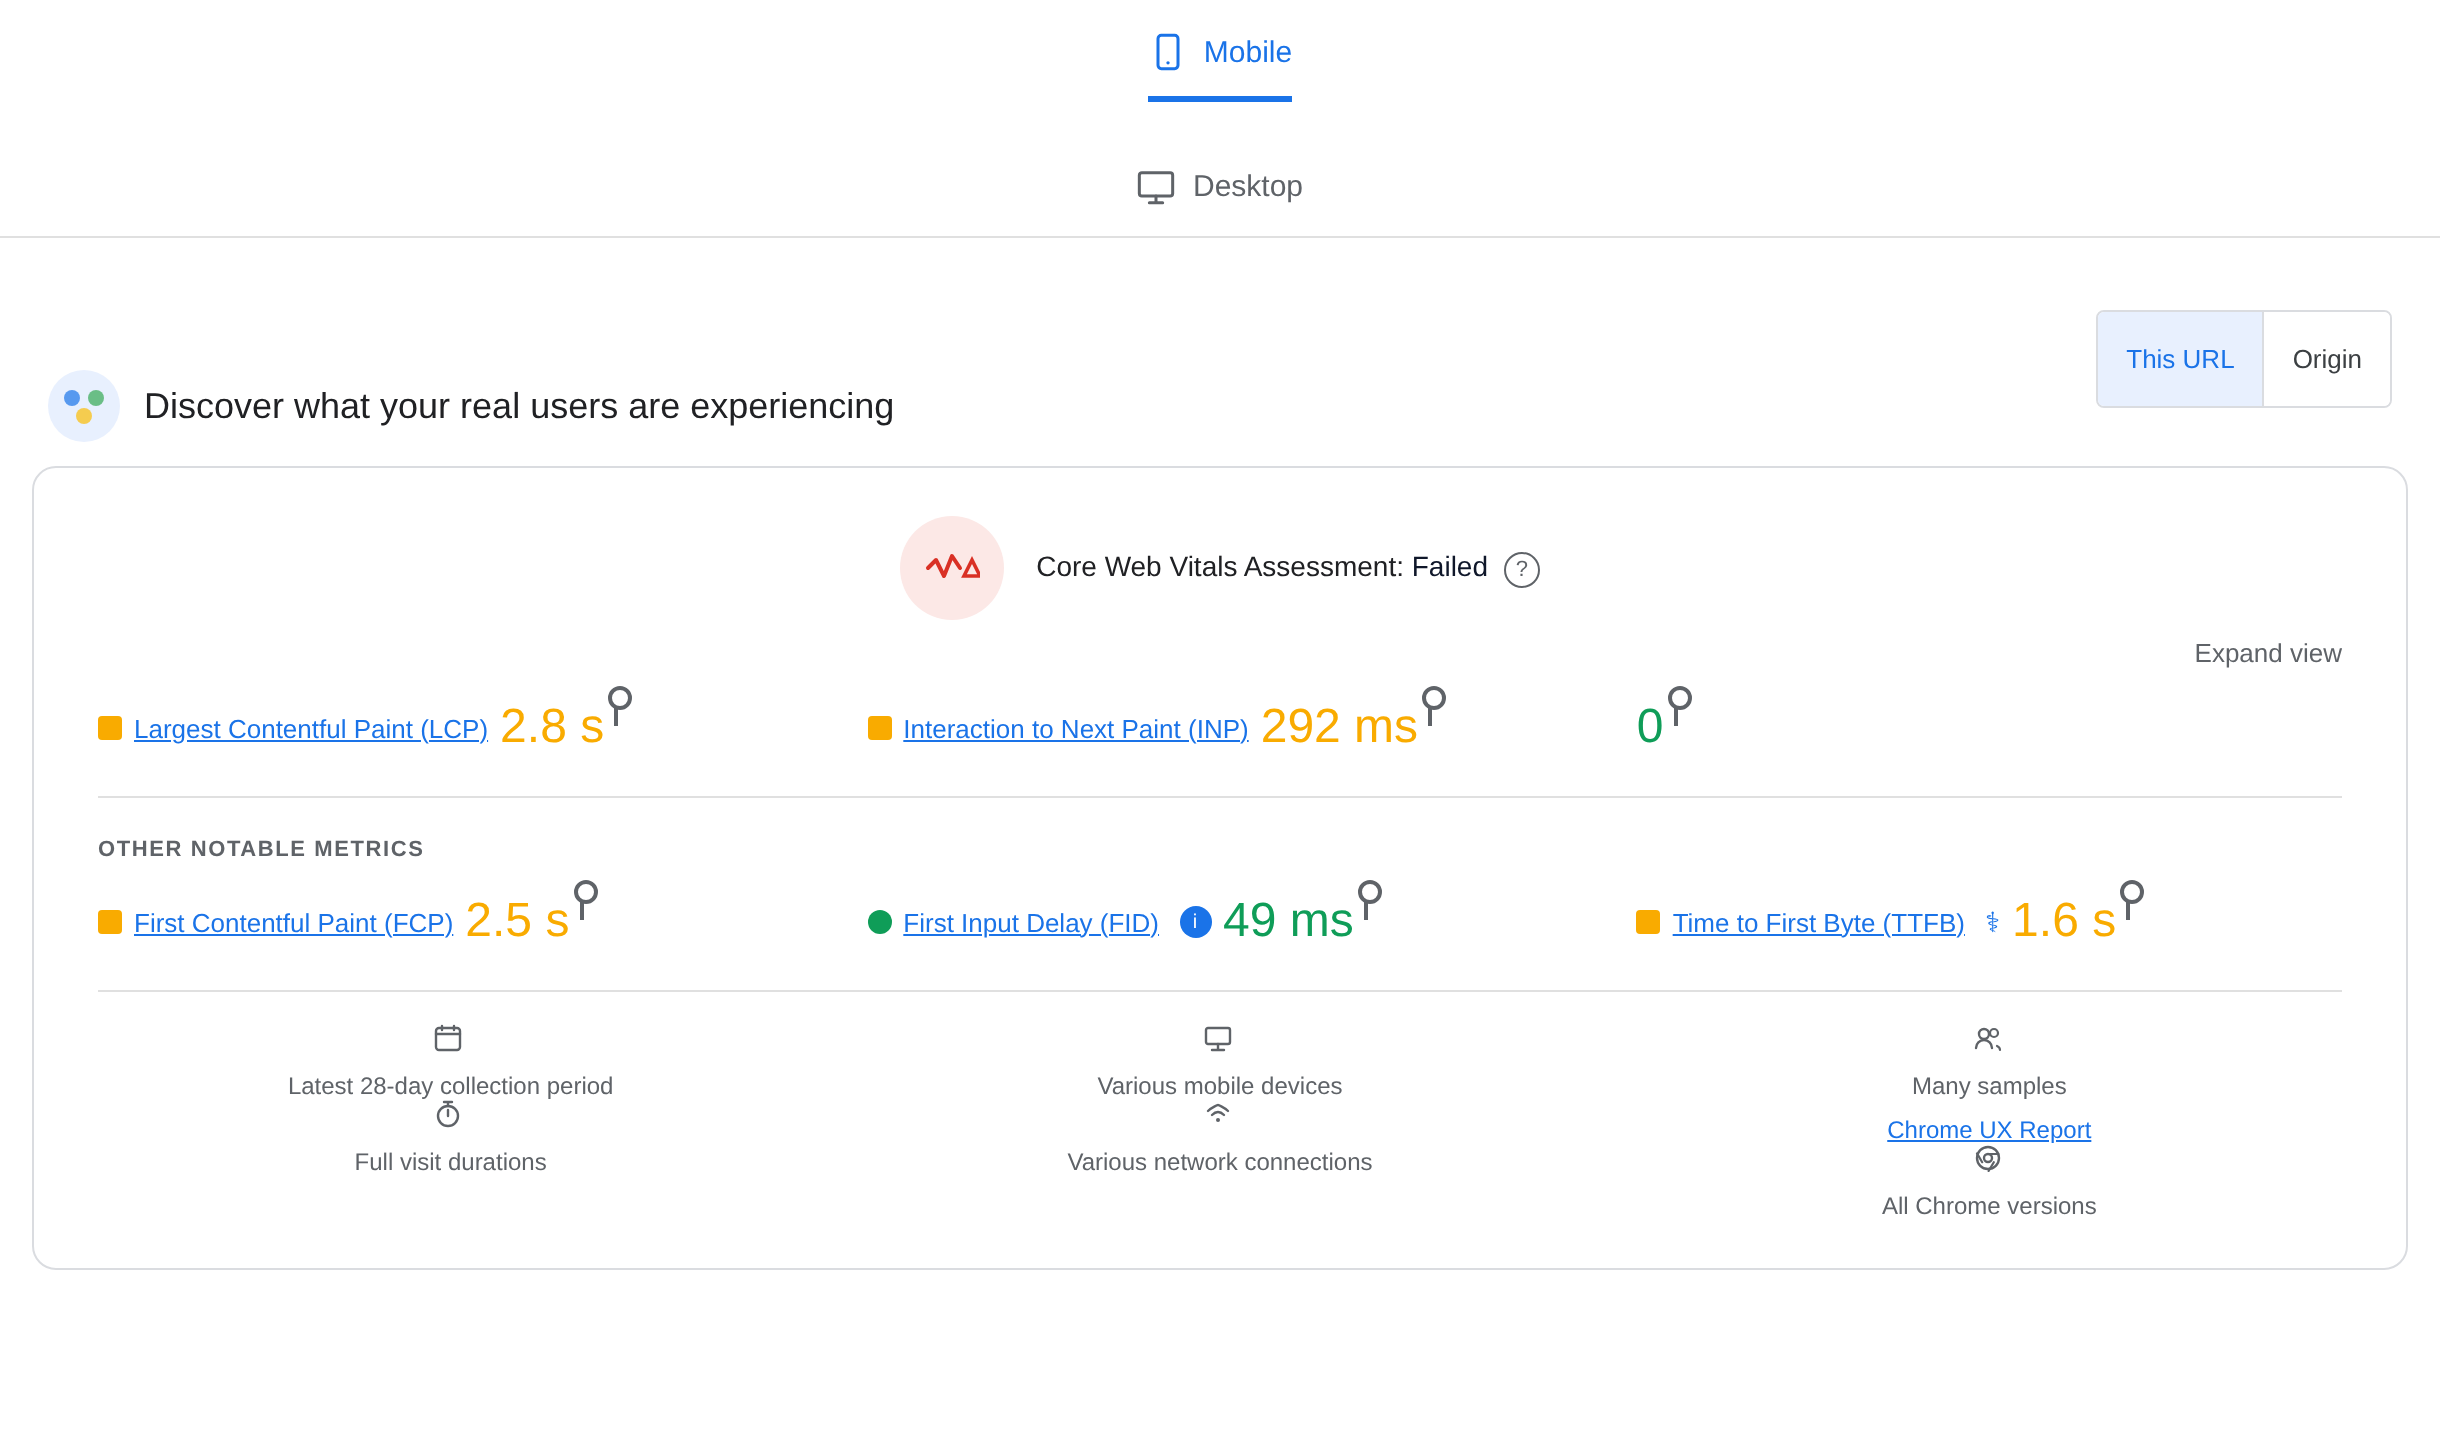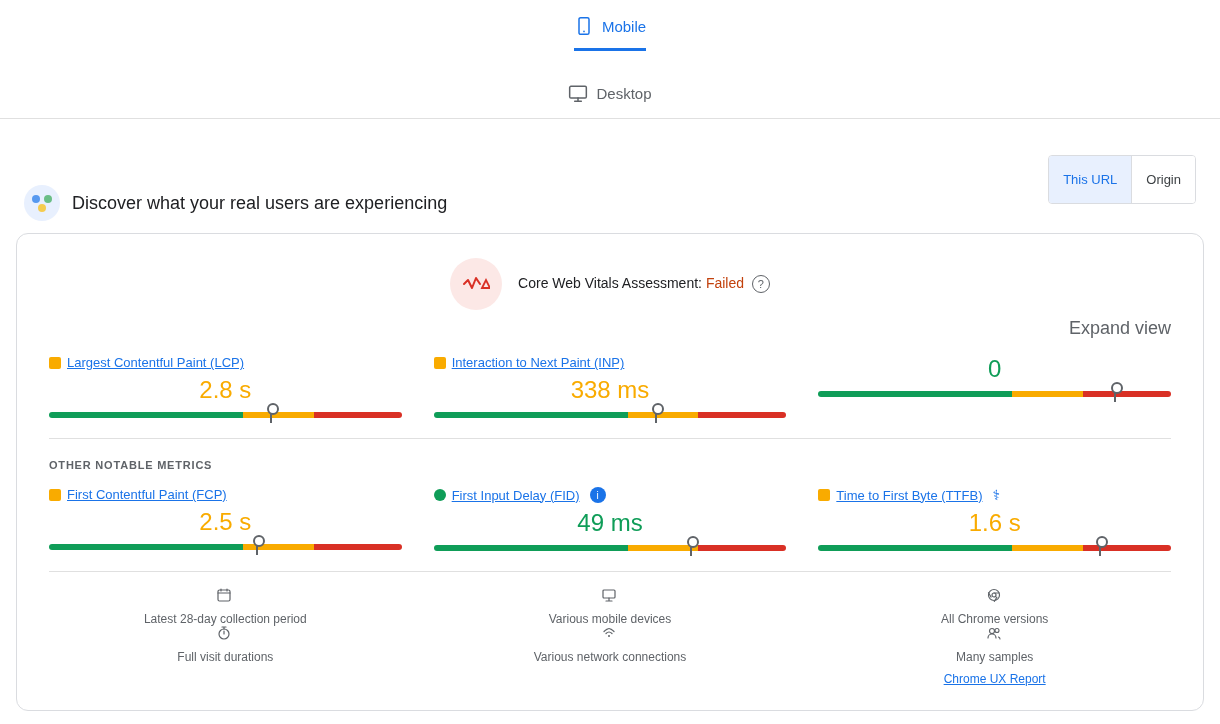--- a/index.html
+++ b/index.html
@@ -102,21 +102,21 @@
     .assessment-icon {
       width: 52px;
       height: 52px;
       background: #fce8e6;
       border-radius: 50%;
       display: flex;
       align-items: center;
       justify-content: center;
     }
     .assessment-status {
-      color: #c2410c;
+      color: #0f172a;
       font-weight: 500;
     }
     .help-icon {
       display: inline-flex;
       align-items: center;
       justify-content: center;
       width: 18px;
       height: 18px;
       border: 1.5px solid #5f6368;
       border-radius: 50%;
@@ -124,35 +124,35 @@
       color: #5f6368;
       cursor: pointer;
       margin-left: 4px;
     }
 
     .expand-row {
       text-align: right;
       margin-bottom: 16px;
     }
     .expand-link {
-      font-size: 18px;
+      font-size: 13px;
       color: #5f6368;
       cursor: pointer;
       text-decoration: none;
     }
 
     .metrics-grid {
       display: grid;
       grid-template-columns: 1fr 1fr 1fr;
       gap: 24px 32px;
     }
 
     .metric-card {
       display: flex;
-      flex-direction: column;
+      flex-direction: row;
       gap: 6px;
     }
     .metric-label-row {
       display: flex;
       align-items: center;
       gap: 6px;
     }
     .metric-dot {
       width: 12px;
       height: 12px;
@@ -329,21 +329,21 @@
         <div class="metric-value">2.8 s</div>
         <div class="gauge-bar">
           <div class="gauge-needle" style="left: 63%;"></div>
         </div>
       </div>
       <div class="metric-card">
         <div class="metric-label-row">
           <div class="metric-dot orange"></div>
           <span class="metric-name">Interaction to Next Paint (INP)</span>
         </div>
-        <div class="metric-value">338 ms</div>
+        <div class="metric-value">292 ms</div>
         <div class="gauge-bar">
           <div class="gauge-needle" style="left: 63%;"></div>
         </div>
       </div>
       <div class="metric-card">
         <div class="metric-value green-val">0</div>
         <div class="gauge-bar">
           <div class="gauge-needle" style="left: 84%;"></div>
         </div>
       </div>
@@ -419,32 +419,32 @@
               <path d="M2 5.5C3.9 3.6 6.8 2.5 7 2.5c.2 0 3.1 1.1 5 3" stroke="#5f6368" stroke-width="1.2" stroke-linecap="round"></path>
               <path d="M4 7.5C5 6.5 6 6 7 6s2 .5 3 1.5" stroke="#5f6368" stroke-width="1.2" stroke-linecap="round"></path>
               <circle cx="7" cy="10" r="1" fill="#5f6368"></circle>
             </svg></span>
           <span>Various network connections</span>
         </div>
       </div>
       <div>
         <div class="footer-item">
           <span class="footer-icon"><svg width="14" height="14" viewBox="0 0 14 14" fill="none">
-              <circle cx="7" cy="7" r="5.5" stroke="#5f6368" stroke-width="1.2"></circle>
-              <circle cx="7" cy="7" r="2" stroke="#5f6368" stroke-width="1.2"></circle>
-              <path d="M7 5h5.2M4.1 9.1L1.5 4.7M9.9 9.1L7.3 13.5" stroke="#5f6368" stroke-width="1.1" stroke-linecap="round"></path>
-            </svg></span>
-          <span>All Chrome versions</span>
-        </div>
-        <div class="footer-item">
-          <span class="footer-icon"><svg width="14" height="14" viewBox="0 0 14 14" fill="none">
               <circle cx="5" cy="5" r="2.5" stroke="#5f6368" stroke-width="1.2"></circle>
               <path d="M1 12c0-2.2 1.8-4 4-4s4 1.8 4 4" stroke="#5f6368" stroke-width="1.2" stroke-linecap="round"></path>
               <circle cx="10" cy="4.5" r="2" stroke="#5f6368" stroke-width="1.1"></circle>
               <path d="M11.5 11c.9.4 1.5 1.2 1.5 2" stroke="#5f6368" stroke-width="1.1" stroke-linecap="round"></path>
             </svg></span>
           <span>Many samples </span>
           <a class="footer-link">Chrome UX Report</a>
         </div>
+        <div class="footer-item">
+          <span class="footer-icon"><svg width="14" height="14" viewBox="0 0 14 14" fill="none">
+              <circle cx="7" cy="7" r="5.5" stroke="#5f6368" stroke-width="1.2"></circle>
+              <circle cx="7" cy="7" r="2" stroke="#5f6368" stroke-width="1.2"></circle>
+              <path d="M7 5h5.2M4.1 9.1L1.5 4.7M9.9 9.1L7.3 13.5" stroke="#5f6368" stroke-width="1.1" stroke-linecap="round"></path>
+            </svg></span>
+          <span>All Chrome versions</span>
+        </div>
       </div>
     </div>
 
 </div>
 
 </body></html>

